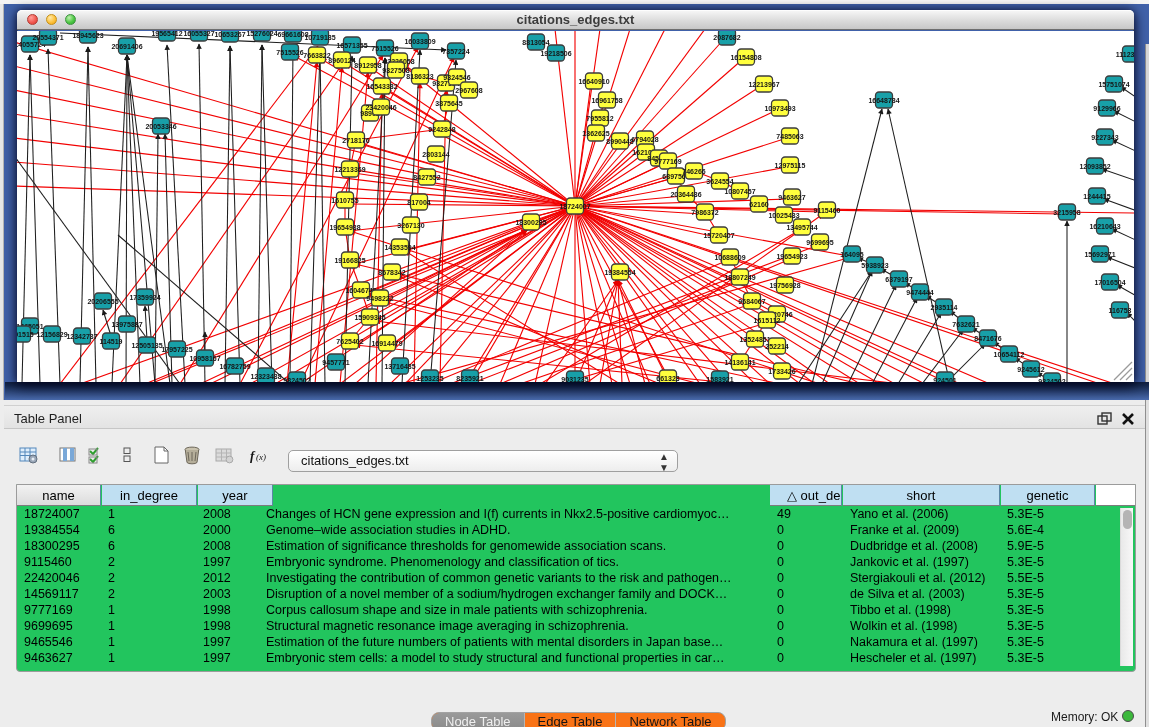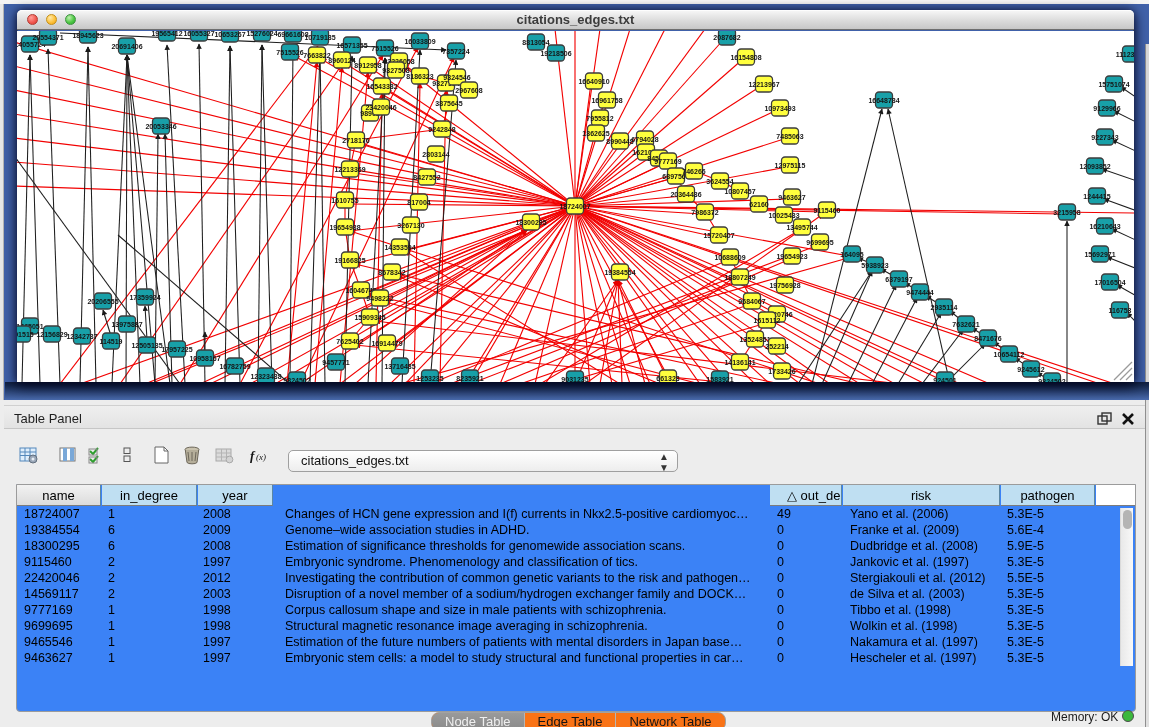--- a/index.html
+++ b/index.html
@@ -15,27 +15,27 @@
 #tlr{left:10px;background:radial-gradient(circle at 35% 30%,#ffa09a,#f25a52 55%,#d8362c);border:1px solid #b23c34}
 #tly{left:29px;background:radial-gradient(circle at 35% 30%,#ffe9a8,#fdc23e 55%,#efa10d);border:1px solid #c58f16}
 #tlg{left:48px;background:radial-gradient(circle at 35% 30%,#c0f0b0,#4fc845 55%,#2aa82a);border:1px solid #3d9140}
 #canvas{position:absolute;left:0px;top:21px;width:1117px;height:351px;background:#fff;overflow:hidden}
 #panelgap{position:absolute;left:0;top:400px;width:1149px;height:5px;background:#ededed}
 #tphead{position:absolute;left:4px;top:405px;width:1141px;height:24px;background:linear-gradient(#efefef,#e3e3e3);border-top:1px solid #d0d0d0;border-bottom:1px solid #c6c6c6}
 #tphead .t{position:absolute;left:10px;top:5px;font-size:13px;color:#1f1f1f}
 #toolrow{position:absolute;left:4px;top:431px;width:1141px;height:48px;background:#ededed}
 #combo{position:absolute;left:288px;top:450px;width:390px;height:22px;background:linear-gradient(#ffffff,#ededed);border:1px solid #9f9f9f;border-radius:5px;font-size:13px;color:#111;line-height:20px;padding-left:12px}
 #combo .ud{position:absolute;right:8px;top:0px;font-size:10px;color:#333;line-height:11px}
-#tablewrap{position:absolute;left:16px;top:484px;width:1120px;height:228px;background:#3b82f6;border:1px solid #9b9b9b;border-radius:0 0 4px 4px;overflow:hidden}
+#tablewrap{position:absolute;left:16px;top:484px;width:1120px;height:188px;background:#22c55e;border:1px solid #9b9b9b;border-radius:0 0 4px 4px;overflow:hidden}
 #thead{position:absolute;left:0;top:0;height:21px;width:1118px;font-size:13px;color:#000}
 #thead div{position:absolute;top:0;height:21px;line-height:21px;text-align:center;background:#bfdff2;border-right:1px solid #5b87a4;border-bottom:1px solid #7c7c7c;white-space:nowrap;overflow:hidden}
 #tbody{position:absolute;left:0;top:21px;font-size:12.5px;color:#000}
 .tr{position:relative;height:16px;line-height:16px;white-space:nowrap}
 .tr div{position:absolute;top:0;overflow:hidden}
-.c1{left:7px;width:92px}.c2{left:91px;width:100px}.c3{left:186px;width:80px}.c4{left:268px;width:488px}.c5{left:760px;width:66px}.c6{left:833px;width:152px}.c7{left:990px;width:100px}
+.c1{left:7px;width:92px}.c2{left:91px;width:100px}.c3{left:186px;width:80px}.c4{left:249px;width:488px}.c5{left:760px;width:66px}.c6{left:833px;width:152px}.c7{left:990px;width:100px}
 #vscroll{position:absolute;right:2px;top:23px;width:13px;height:158px;background:linear-gradient(90deg,#e9e9e9,#f8f8f8);border-left:1px solid #dadada}
 #vthumb{position:absolute;right:3px;top:25px;width:9px;height:19px;background:#b4b4b4;border-radius:5px}
 #tabs{position:absolute;left:431px;top:712px;height:19px;display:flex;border:1px solid #a2a2a2;border-radius:8px;overflow:hidden;background:#f97316;font-size:13px}
 #tabs div{padding:0 13px;line-height:18px;color:#151515}
 #tabs .sel{background:linear-gradient(#9a9a9a,#8a8a8a);color:#efefef}
 #tabs .sep{width:1px;padding:0;background:#b5b5b5}
 #statustext{position:absolute;left:1051px;top:710px;font-size:12px;color:#1b1b1b}
 #memdot{position:absolute;left:1122px;top:710px;width:12px;height:12px;border-radius:50%;background:#3cb83c;border:1.5px solid #4d4d4d}
 #rightedge{position:absolute;right:0;top:400px;width:4px;height:327px;background:#e0e0e0;border-left:1px solid #8f8f8f}
 </style></head>
@@ -875,38 +875,38 @@
    <text x="238" y="14" font-family="Liberation Serif,serif" font-style="italic" font-size="9" fill="#111">(x)</text>
  </svg>
 </div>
 <div id="combo">citations_edges.txt<div class="ud">▲<br>▼</div></div>
 <div id="tablewrap">
   <div id="thead">
     <div style="left:0;width:84px;background:linear-gradient(#f2f2f2,#dcdcdc)">name</div>
     <div style="left:85px;width:95px">in_degree</div>
     <div style="left:181px;width:75px">year</div>
     <div style="left:753px;width:72px;text-align:right;padding-left:17px">△ out_de…</div>
-    <div style="left:826px;width:157px">risk</div>
-    <div style="left:984px;width:94px">pathogen</div>
+    <div style="left:826px;width:157px">short</div>
+    <div style="left:984px;width:94px">genetic</div>
     <div style="left:1079px;width:39px;border-right:none;background:#fff"></div>
   </div>
   <div id="tbody">
       <div class="tr">
         <div class="c1">18724007</div>
         <div class="c2">1</div>
         <div class="c3">2008</div>
         <div class="c4">Changes of HCN gene expression and I(f) currents in Nkx2.5-positive cardiomyoc…</div>
         <div class="c5">49</div>
         <div class="c6">Yano et al. (2006)</div>
         <div class="c7">5.3E-5</div>
       </div>
       <div class="tr">
         <div class="c1">19384554</div>
         <div class="c2">6</div>
-        <div class="c3">2009</div>
+        <div class="c3">2000</div>
         <div class="c4">Genome–wide association studies in ADHD.</div>
         <div class="c5">0</div>
         <div class="c6">Franke et al. (2009)</div>
         <div class="c7">5.6E-4</div>
       </div>
       <div class="tr">
         <div class="c1">18300295</div>
         <div class="c2">6</div>
         <div class="c3">2008</div>
         <div class="c4">Estimation of significance thresholds for genomewide association scans.</div>

